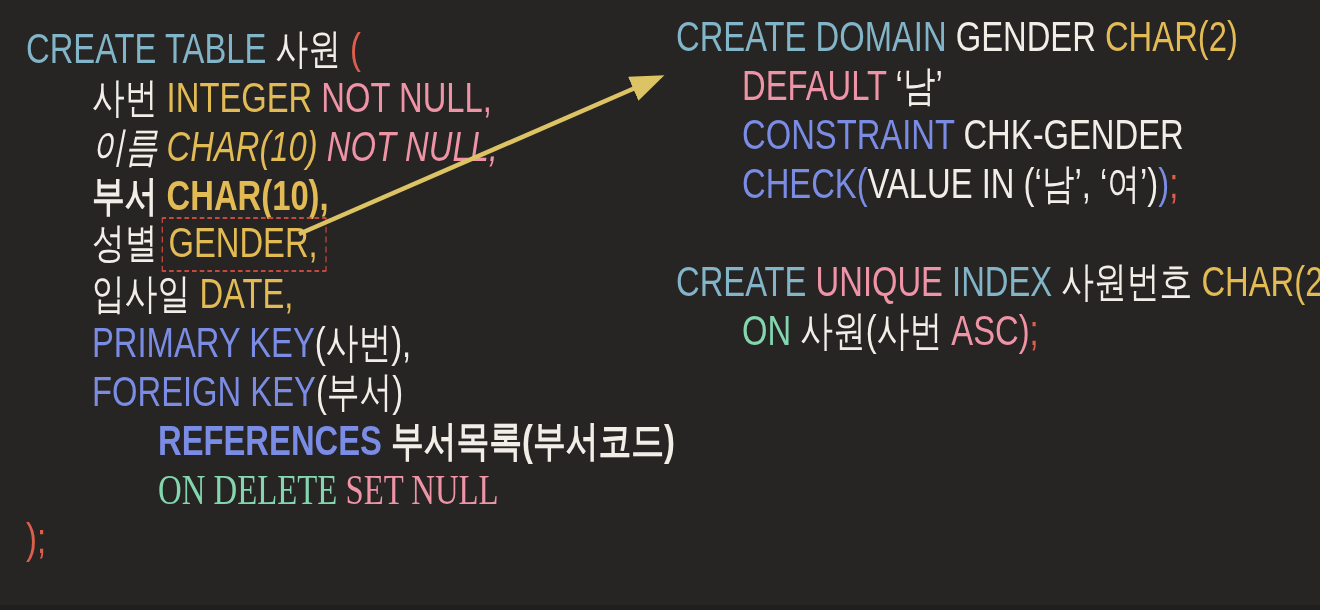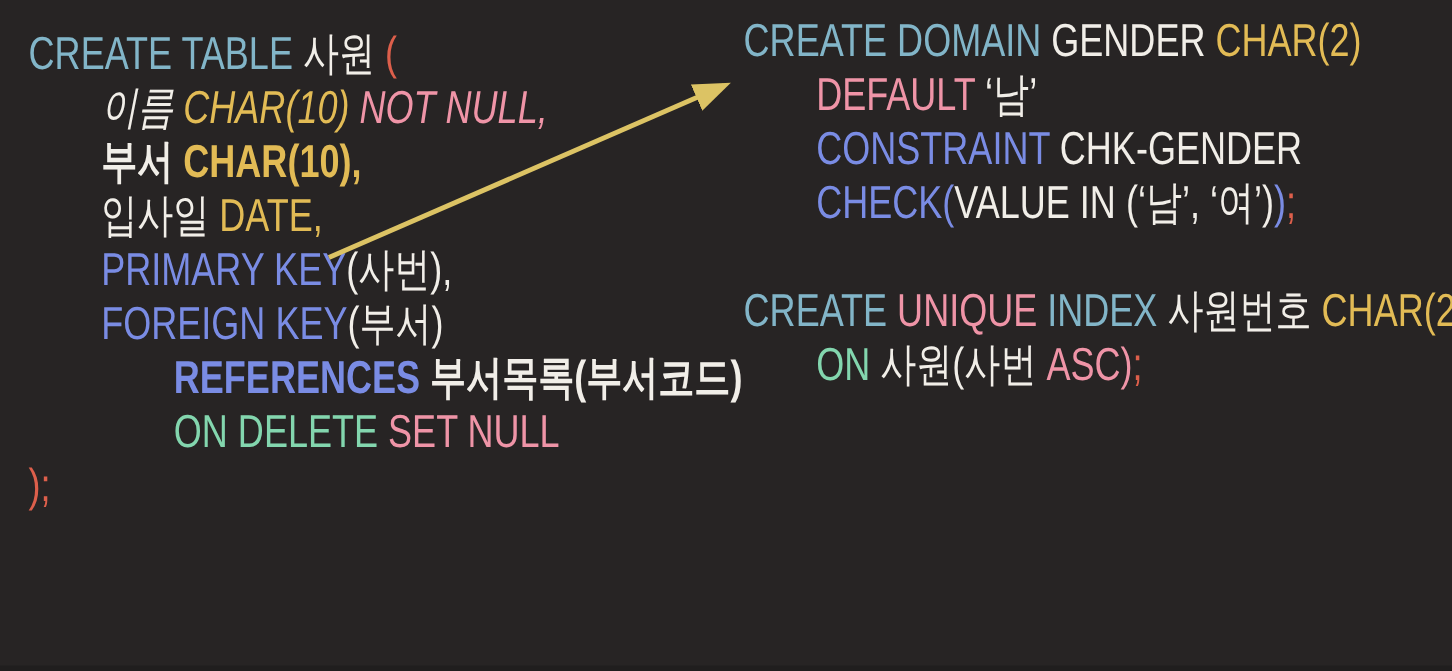--- a/index.html
+++ b/index.html
@@ -66,27 +66,29 @@
     opacity: 0.7;
   }
 </style>
 </head>
 <body style="background: rgb(39, 36, 36);">
 
 <div class="canvas">
 
   <div class="code-block" style="left:26px; top:12px;margin-top:12px;">
       <div class="code-line" style="padding-left: 0px;"><span class="line-inner"><span class="tok c-blue">CREATE TABLE </span><span class="tok c-white">사원 </span><span class="tok c-red">(</span></span></div>
+      <div class="code-line" style="padding-left: 66px;"><span class="line-inner"><span class="tok c-white">사번 </span><span class="tok c-yellow">INTEGER </span><span class="tok c-pink">NOT NULL,</span></span></div>
       <div class="code-line" style="padding-left: 66px; font-style: italic;"><span class="line-inner"><span class="tok c-white">이름 </span><span class="tok c-yellow">CHAR(10) </span><span class="tok c-pink">NOT NULL,</span></span></div>
       <div class="code-line" style="padding-left: 66px; font-weight: bold;"><span class="line-inner"><span class="tok c-white">부서 </span><span class="tok c-yellow">CHAR(10),</span></span></div>
+      <div class="code-line" style="padding-left: 66px;"><span class="line-inner"><span class="tok c-white">성별</span><span class="tok c-yellow boxed">GENDER,</span></span></div>
       <div class="code-line" style="padding-left: 66px;"><span class="line-inner"><span class="tok c-white">입사일 </span><span class="tok c-yellow">DATE,</span></span></div>
       <div class="code-line" style="padding-left: 66px;"><span class="line-inner"><span class="tok c-periwinkle">PRIMARY KEY</span><span class="tok c-white">(사번),</span></span></div>
       <div class="code-line" style="padding-left: 66px;"><span class="line-inner"><span class="tok c-periwinkle">FOREIGN KEY</span><span class="tok c-white">(부서)</span></span></div>
       <div class="code-line" style="padding-left: 132px; font-weight: bold;"><span class="line-inner"><span class="tok c-periwinkle">REFERENCES </span><span class="tok c-white">부서목록(부서코드)</span></span></div>
-      <div class="code-line" style="padding-left: 132px;"><span class="line-inner"><span class="tok c-mint">ON DELETE </span><span class="tok c-pink">SET NULL</span></span></div>
+      <div class="code-line" style="padding-left: 132px; font-family: Liberation Serif, serif;"><span class="line-inner"><span class="tok c-mint">ON DELETE </span><span class="tok c-pink">SET NULL</span></span></div>
       <div class="code-line" style="padding-left: 0px;"><span class="line-inner"><span class="tok c-red">);</span></span></div>
     </div>
 
   <div class="code-block" style="left:676px; top:12px;">
       <div class="code-line" style="padding-left: 0px;"><span class="line-inner"><span class="tok c-blue">CREATE DOMAIN </span><span class="tok c-white">GENDER </span><span class="tok c-yellow">CHAR(2)</span></span></div>
       <div class="code-line" style="padding-left: 66px;"><span class="line-inner"><span class="tok c-pink">DEFAULT </span><span class="tok c-white">‘남’</span></span></div>
       <div class="code-line" style="padding-left: 66px;"><span class="line-inner"><span class="tok c-periwinkle">CONSTRAINT </span><span class="tok c-white">CHK-GENDER</span></span></div>
       <div class="code-line" style="padding-left: 66px;"><span class="line-inner"><span class="tok c-periwinkle">CHECK(</span><span class="tok c-white">VALUE IN (‘남’, ‘여’)</span><span class="tok c-periwinkle">)</span><span class="tok c-red">;</span></span></div>
     </div>
 

